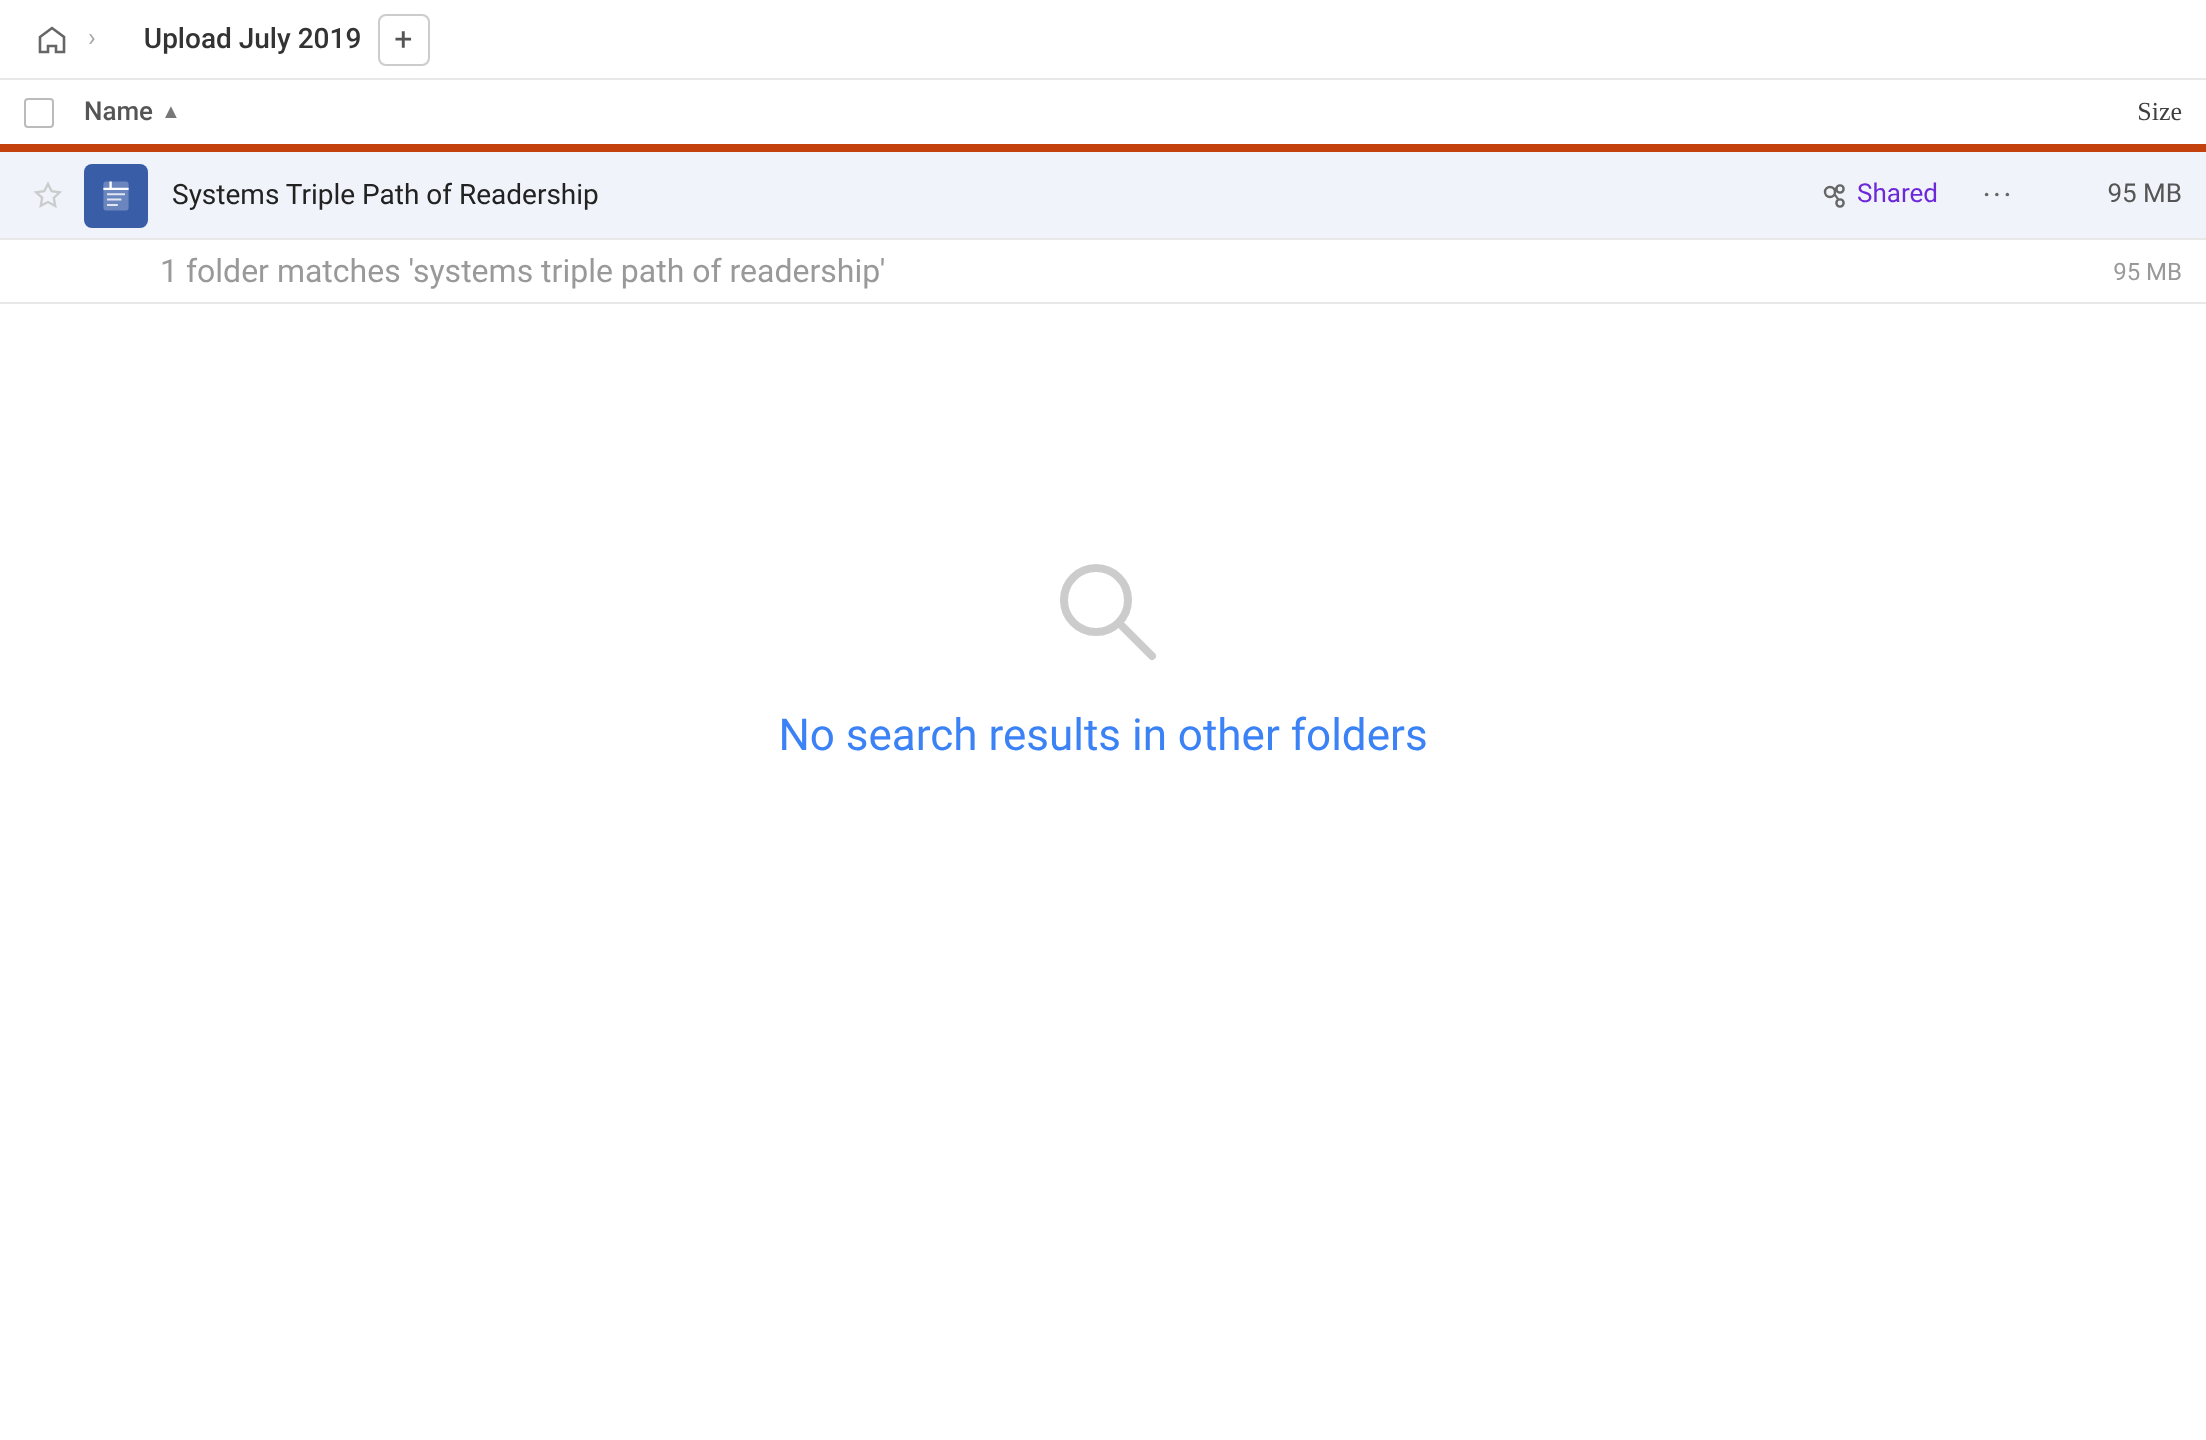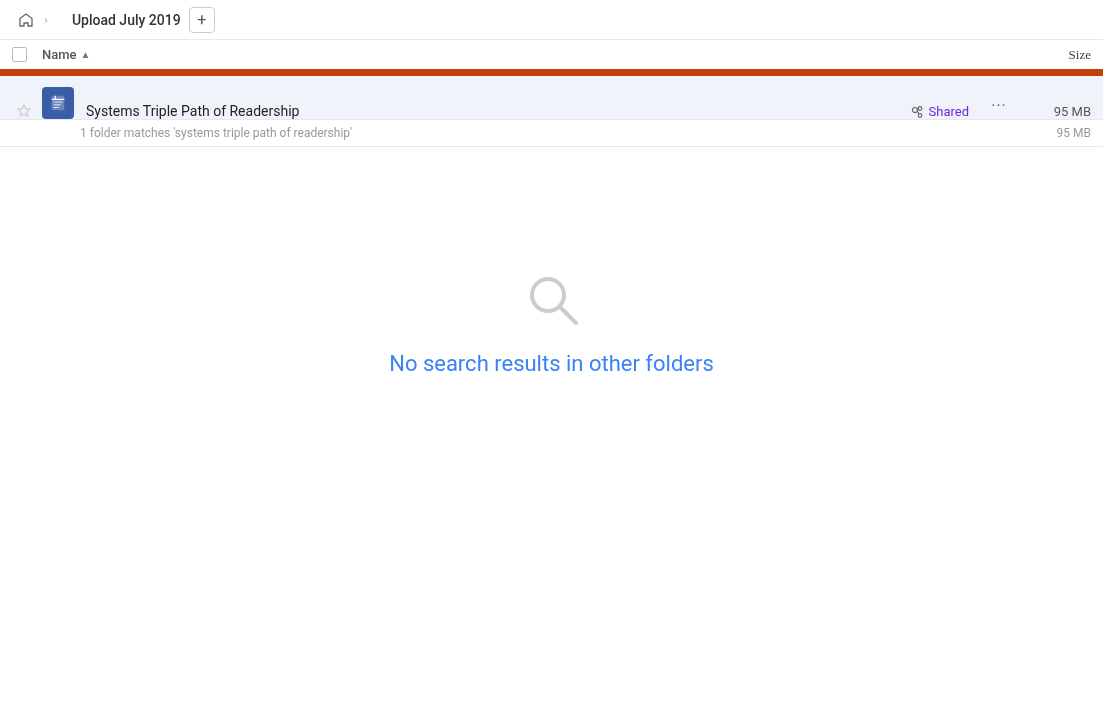--- a/index.html
+++ b/index.html
@@ -64,21 +64,21 @@
       font-size: 16px;
       margin-left: 4px;
     }
 
     
     .column-headers {
       display: flex;
       align-items: center;
       height: 36px;
       padding: 0 12px;
-      border-bottom: 7px solid #c2410c;
+      border-bottom: 4px solid #c2410c;
       background: #fff;
     }
 
     .col-checkbox {
       width: 30px;
       display: flex;
       align-items: center;
     }
 
     .col-name {
@@ -102,21 +102,21 @@
       text-align: right;
       font-size: 13px;
       color: #404040;
       font-weight: 500;
       font-family: Liberation Serif, serif;
     }
 
     
     .file-row {
       display: flex;
-      align-items: flex-end;
+      align-items: center;
       height: 44px;
       padding: 0 12px;
       border-bottom: 1px solid #e8e8e8;
       background: #f0f4fa;
       cursor: pointer;
       position: relative;
     }
 
     .star-col {
       width: 24px;
@@ -188,21 +188,21 @@
     
     .match-row {
       display: flex;
       align-items: center;
       justify-content: space-between;
       padding: 6px 12px 6px 80px;
       border-bottom: 1px solid #e8e8e8;
     }
 
     .match-text {
-      font-size: 12px;
+      font-size: 16px;
       color: #999;
     }
 
     .match-size {
       font-size: 12px;
       color: #999;
       width: 70px;
       text-align: right;
     }
 

